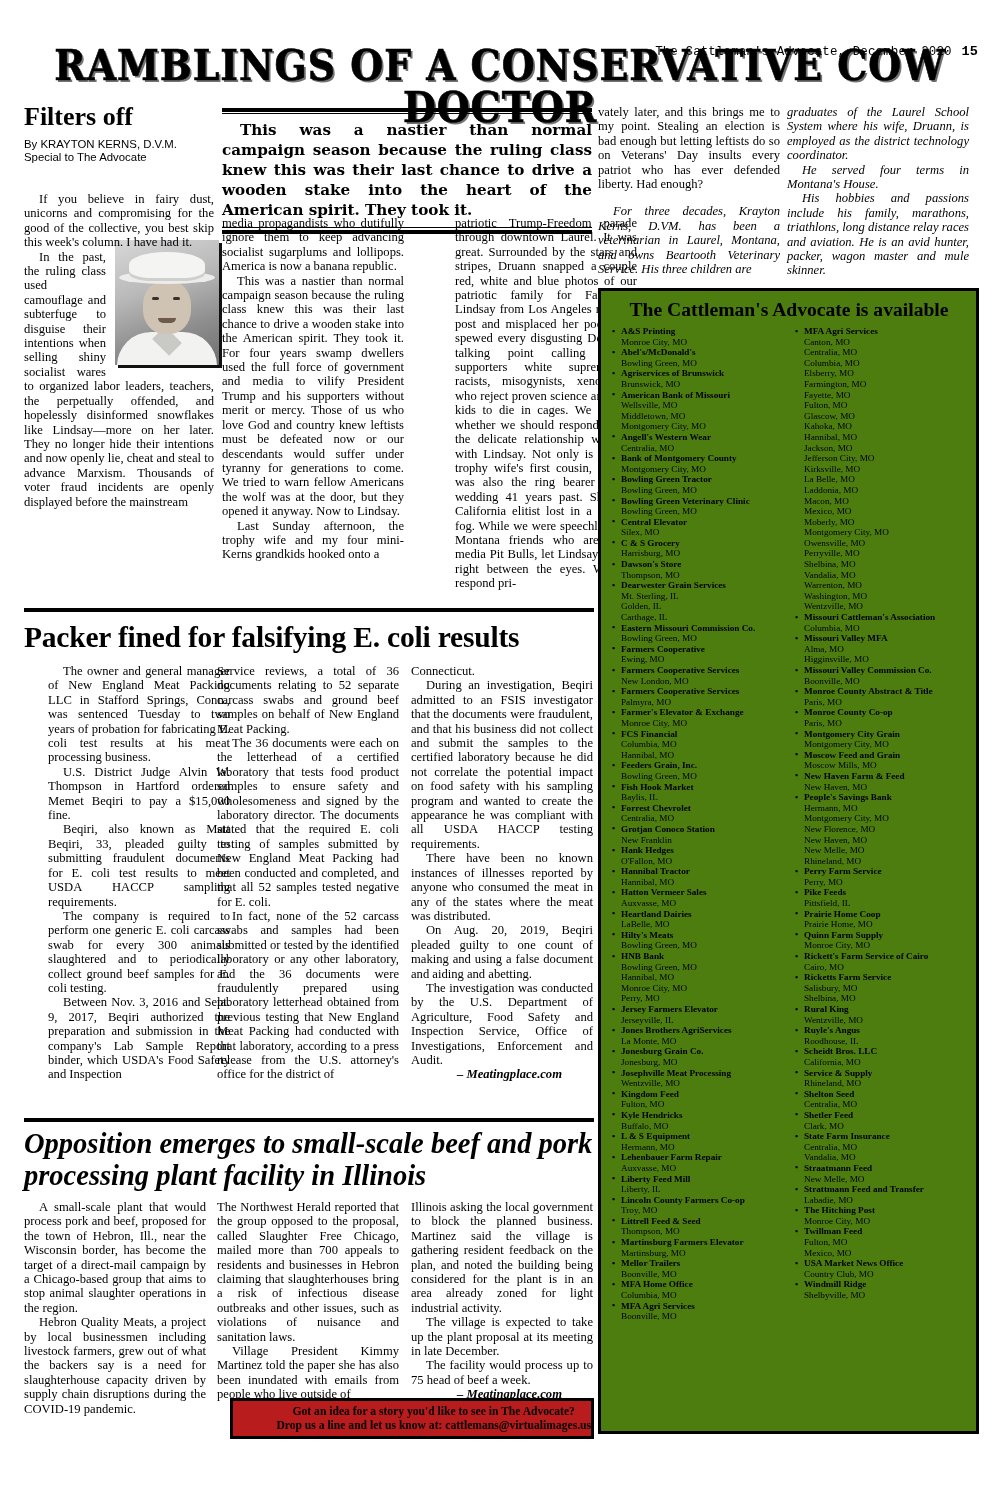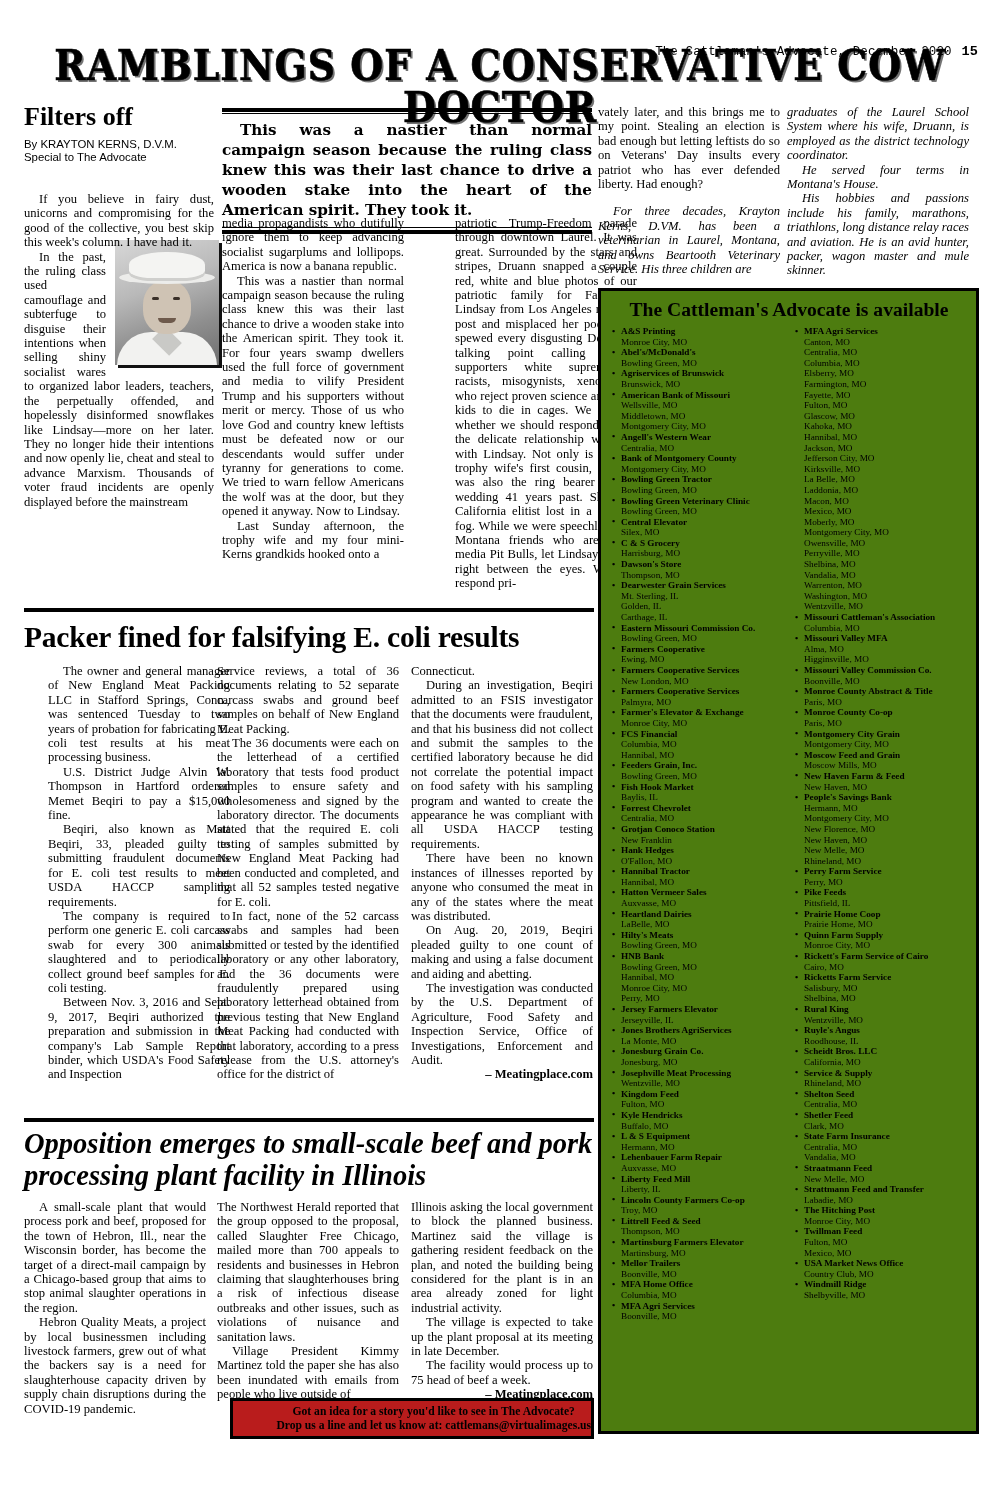--- a/index.html
+++ b/index.html
@@ -154,21 +154,21 @@
   
   .tipbox {
     position:absolute; left:230px; top:1398px; width:364px; height:41px;
     border:3px solid #000; background:#b91c1c;
     display:flex; align-items:center; justify-content:flex-end;
   }
   .tipbox .t {
     font-family:"Liberation Serif", serif;
     font-weight:bold; font-size:11.6px; line-height:14px; text-align:center;
   }
-  .credit { text-align:right; font-weight:bold; }
+  .credit { text-align:center; font-weight:bold;font-style:italic; }
 </style>
 </head>
 <body>
 
 <div class="page">
 
   <div class="folio">
     <span>The Cattleman's Advocate, December 2020</span><span class="pg">15</span>
   </div>
 

